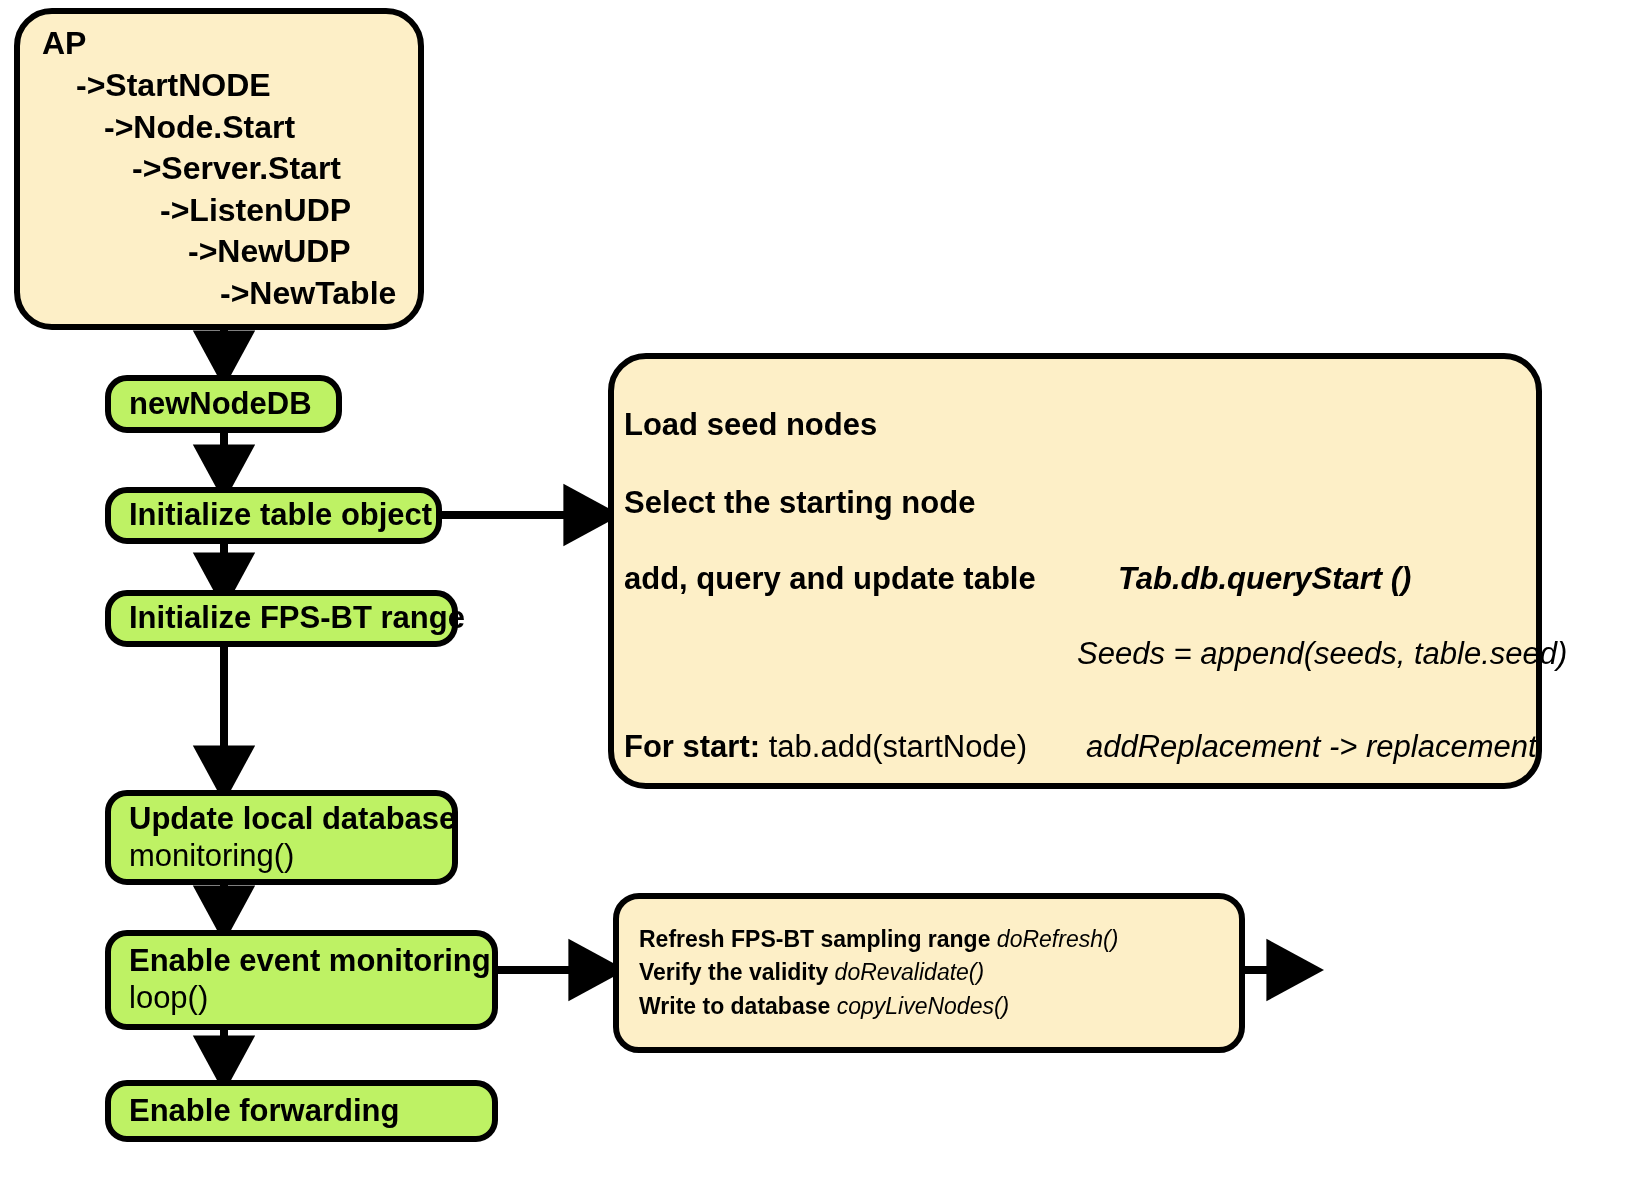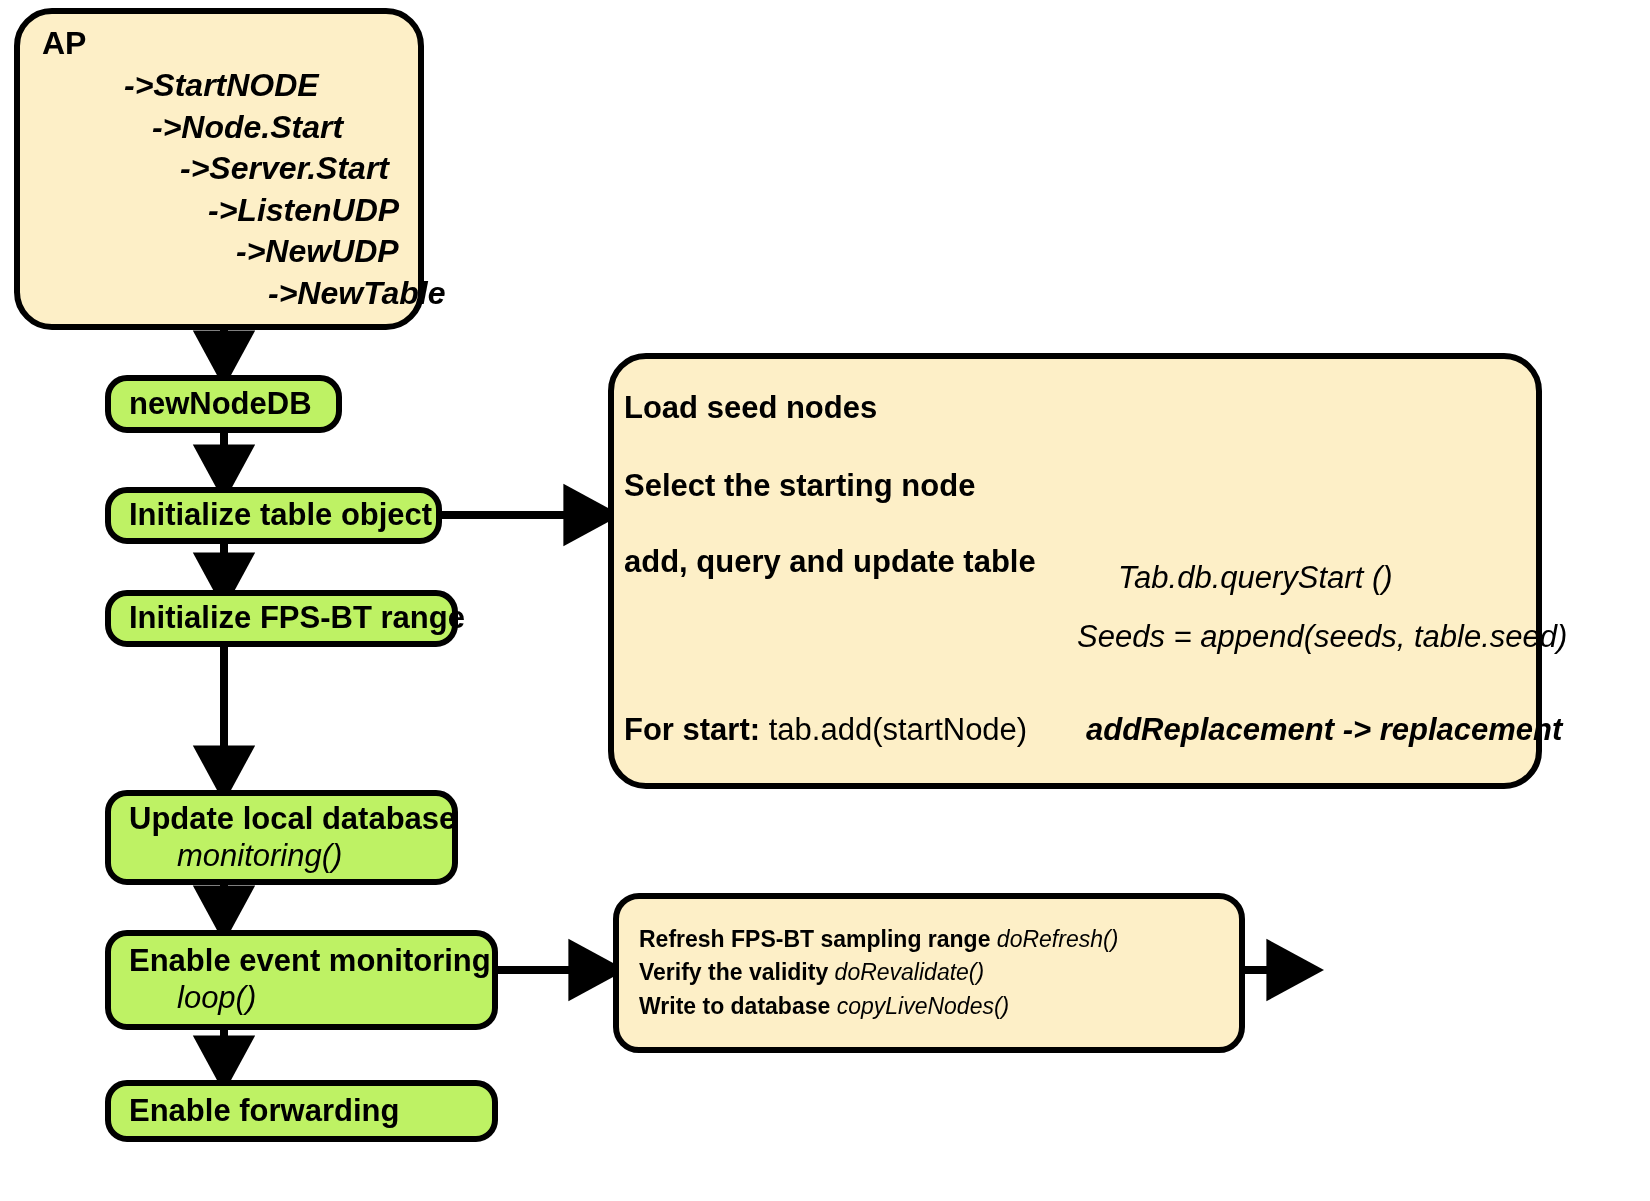--- a/index.html
+++ b/index.html
@@ -35,37 +35,36 @@
   .node.big-radius { border-radius: 38px; }
   .ln {
     font-size: 31px;
     font-weight: bold;
     color: #000;
     line-height: 1.18;
     white-space: nowrap;
     padding-left: 18px;
   }
   .ln.it {
-    font-style: italic;
     font-weight: bold;
-    margin-left: 48px;
   }
   
   #ap-panel { padding: 14px 0 14px 0; }
   #ap-panel .ln { font-size: 32px; line-height: 1.30; padding-left: 22px; }
 
   
   .free-text {
     position: absolute;
     font-size: 31px;
     font-weight: bold;
     color: #000;
     white-space: nowrap;
     z-index: 4;
     line-height: 1;
+    margin-top: 17px;
   }
   .free-text.it { font-style: italic; }
 
   .row-line {
     font-size: 23px;
     font-weight: bold;
     white-space: nowrap;
     padding-left: 20px;
     line-height: 1.45;
     color: #000;
@@ -161,27 +160,27 @@
 
   <div class="node beige big-radius" style="left:608px; top:353px; width:934px; height:436px; justify-content:flex-start;">
   </div>
 
   <div class="free-text" style="left:624px; top:392px;">Load seed nodes</div>
 
   <div class="free-text" style="left:624px; top:470px;">Select the starting node</div>
 
   <div class="free-text" style="left:624px; top:546px;">add, query and update table</div>
 
-  <div class="free-text it" style="left:1118px; top:562px; font-weight:normal;">Tab.db.queryStart ()</div>
+  <div class="free-text it" style="left:1118px; top:546px; font-weight:bold;">Tab.db.queryStart ()</div>
 
   <div class="free-text it" style="left:1077px; top:621px; font-weight:normal;">Seeds = append(seeds, table.seed)</div>
 
   <div class="free-text" style="left:624px; top:714px;"><span>For start</span><span>:</span> <span class="ft-it" style="font-weight:normal;">tab.add(startNode)</span></div>
 
-  <div class="free-text it" style="left:1086px; top:714px; font-weight:bold;">addReplacement -&gt; replacement</div>
+  <div class="free-text it" style="left:1086px; top:714px; font-weight:normal;">addReplacement -&gt; replacement</div>
 
   <div class="node beige" style="left:613px; top:893px; width:632px; height:160px; border-radius:26px; justify-content:center;">
     <div class="row-line"><span>Refresh FPS-BT sampling range</span> <i style="font-weight:normal;">doRefresh()</i></div>
     <div class="row-line"><span>Verify the validity</span> <i style="font-weight:normal;">doRevalidate()</i></div>
     <div class="row-line"><span>Write to database</span> <i style="font-weight:normal;">copyLiveNodes()</i></div>
   </div>
 
 
 </div>
 

